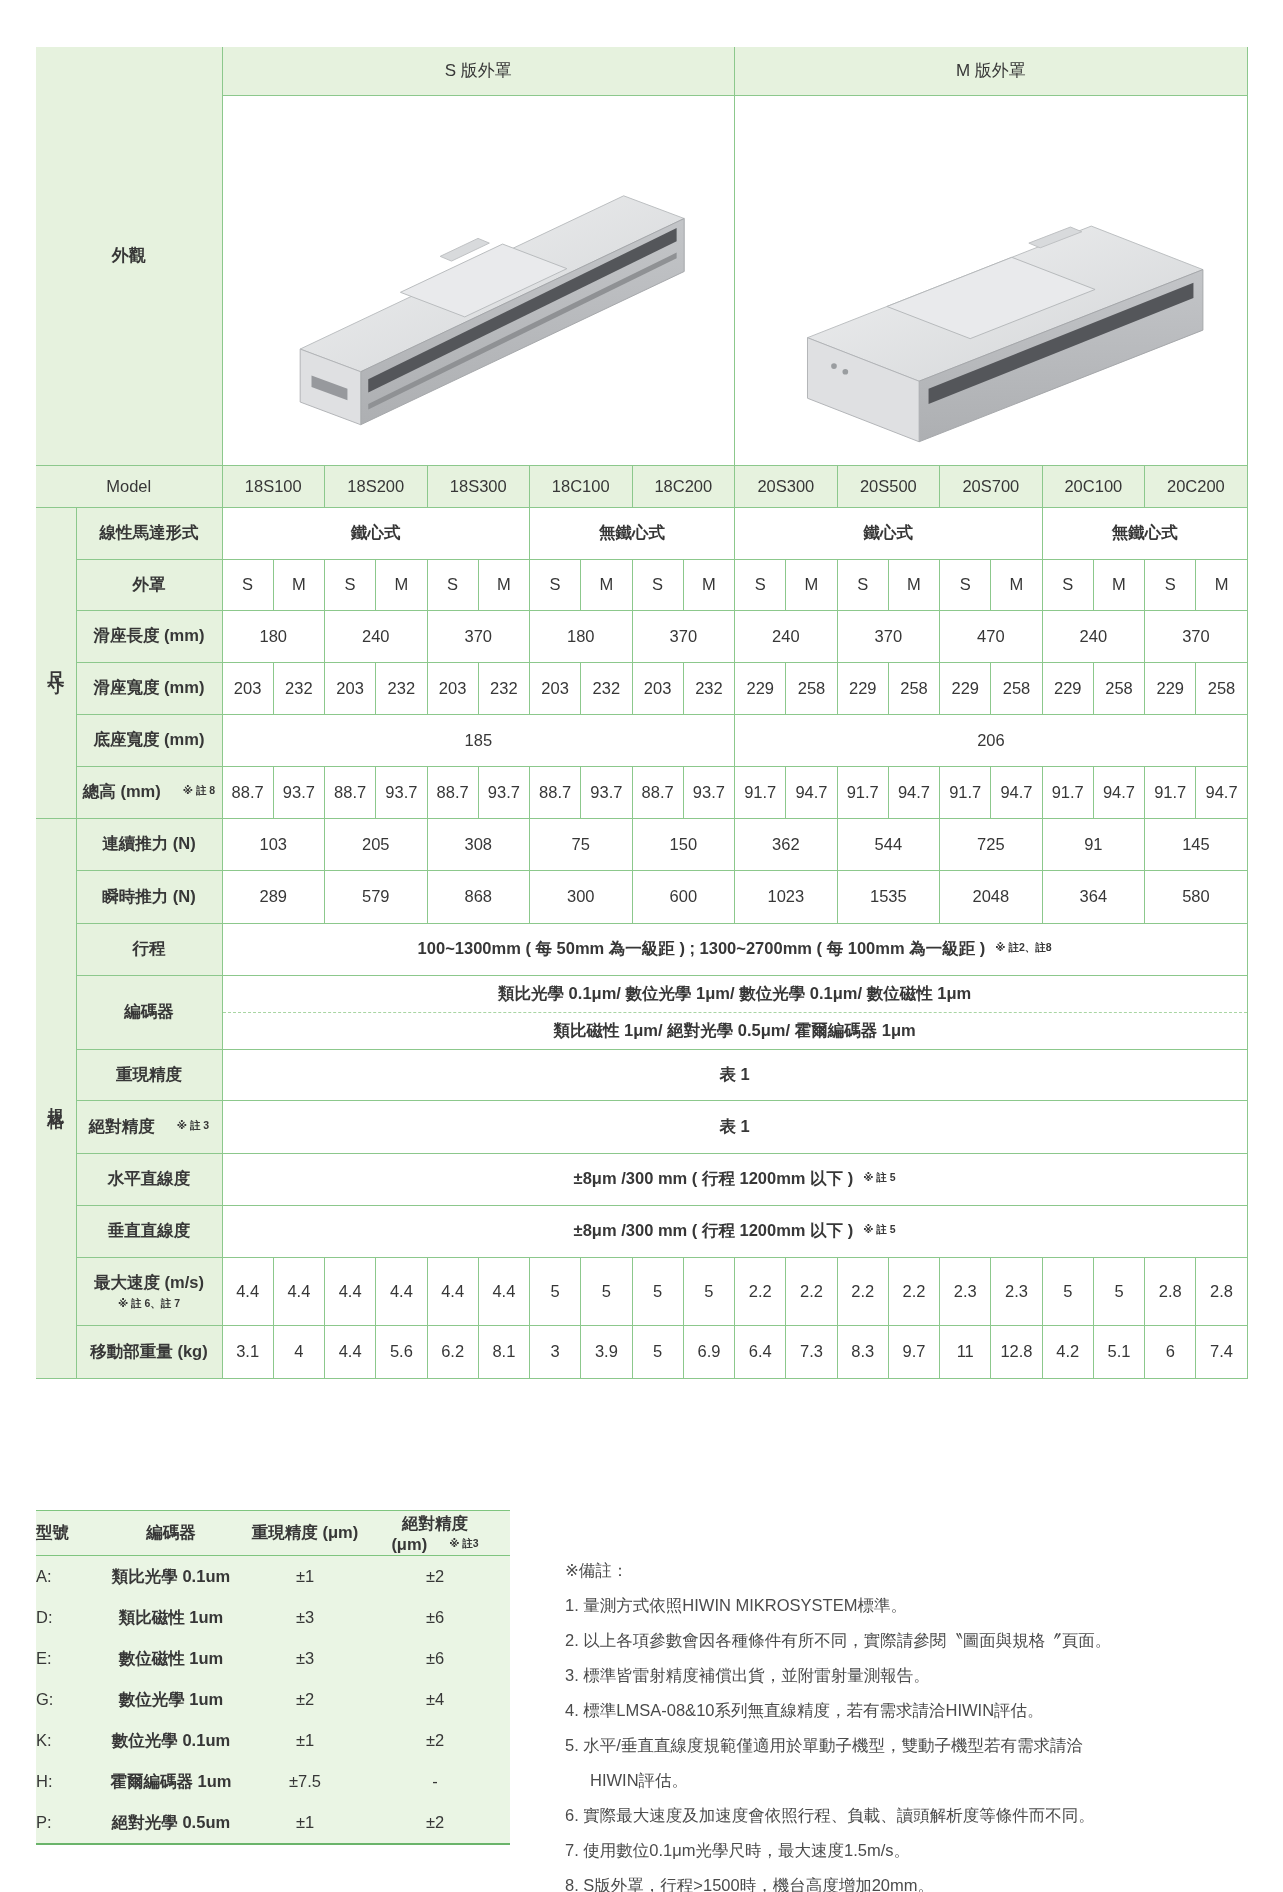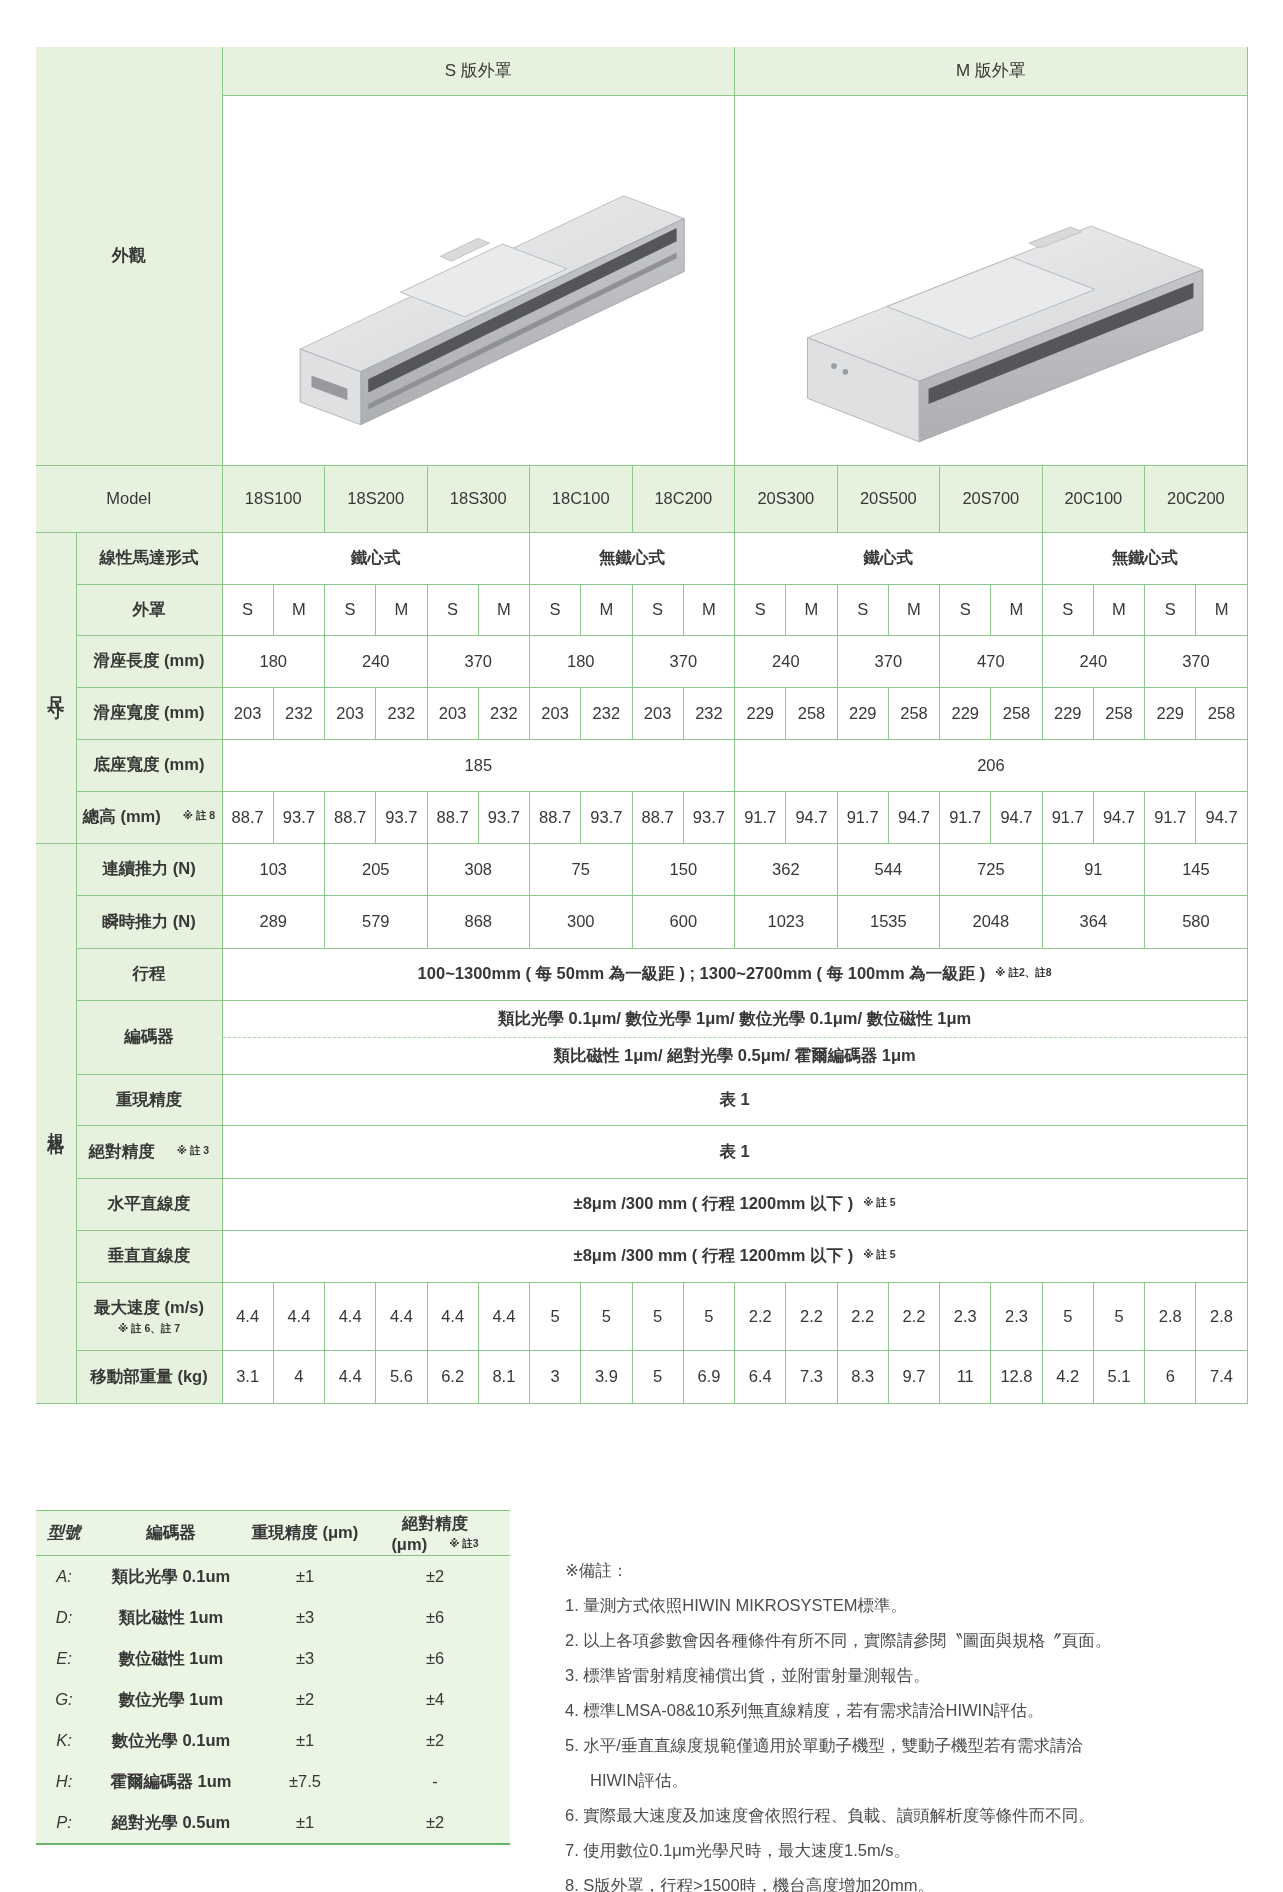--- a/index.html
+++ b/index.html
@@ -38,21 +38,21 @@
   .enc-line{height:36px;display:flex;align-items:center;justify-content:center;font-weight:bold;font-size:16.5px;}
   .enc-line + .enc-line{border-top:1px dashed var(--dash);}
   .spacer{margin-left:10px;}
 
   
   table.enc{position:absolute;left:36px;top:1510px;width:474px;border-collapse:collapse;table-layout:fixed;}
   table.enc th{background:var(--enc-bg);border-top:1px solid var(--enc-bd);border-bottom:1px solid var(--enc-bd);
                font-weight:bold;font-size:16.5px;height:44px;padding:0;}
   table.enc td{background:var(--enc-bg);border:0;height:41px;font-size:16.5px;padding:0;vertical-align:middle;}
   table.enc tr:last-child td{border-bottom:2px solid var(--enc-bd-strong);}
-  .c1{width:56px;text-align:center;font-style:italic;}
+  .c1{width:56px;text-align:left;}
   th.c1{padding-left:14px;}
   td.c1{padding-left:26px;}
   .c2{width:158px;text-align:center;}
   .c3{width:110px;text-align:center;}
   .c4{width:150px;text-align:center;}
   td.c2{font-weight:bold;}
   td.c3,td.c4{font-size:17px;}
 
   
   .notes{position:absolute;left:565px;top:1553px;width:700px;font-size:16.5px;line-height:35px;color:var(--note-txt);}
@@ -130,21 +130,21 @@
             <polygon points="194,300 474,188 474,204 194,316" fill="#54565a"></polygon>
             <polygon points="300,146 344,129 356,134 312,151" fill="#d8dadc" stroke="#bcbec1" stroke-width="1"></polygon>
             <polygon points="150,213 282,161 370,195 238,247" fill="#e9eaec" stroke="#b4b7b9" stroke-width="1"></polygon>
             <circle cx="94" cy="276" r="3" fill="#9a9da0"></circle>
             <circle cx="106" cy="282" r="3" fill="#9a9da0"></circle>
           </svg>
         </td>
       </tr>
     </thead>
     <tbody id="spec-body">
-        <tr style="height: 67px;">
+        <tr style="height: 42px;">
           <td class="model-lbl strong-b" colspan="2"><span>Model</span></td>
           <td class="model-cell strong-b" colspan="2"><span>18S100</span></td>
           <td class="model-cell strong-b" colspan="2"><span>18S200</span></td>
           <td class="model-cell strong-b" colspan="2"><span>18S300</span></td>
           <td class="model-cell strong-b" colspan="2"><span>18C100</span></td>
           <td class="model-cell strong-b" colspan="2"><span>18C200</span></td>
           <td class="model-cell strong-b" colspan="2"><span>20S300</span></td>
           <td class="model-cell strong-b" colspan="2"><span>20S500</span></td>
           <td class="model-cell strong-b" colspan="2"><span>20S700</span></td>
           <td class="model-cell strong-b" colspan="2"><span>20C100</span></td>

